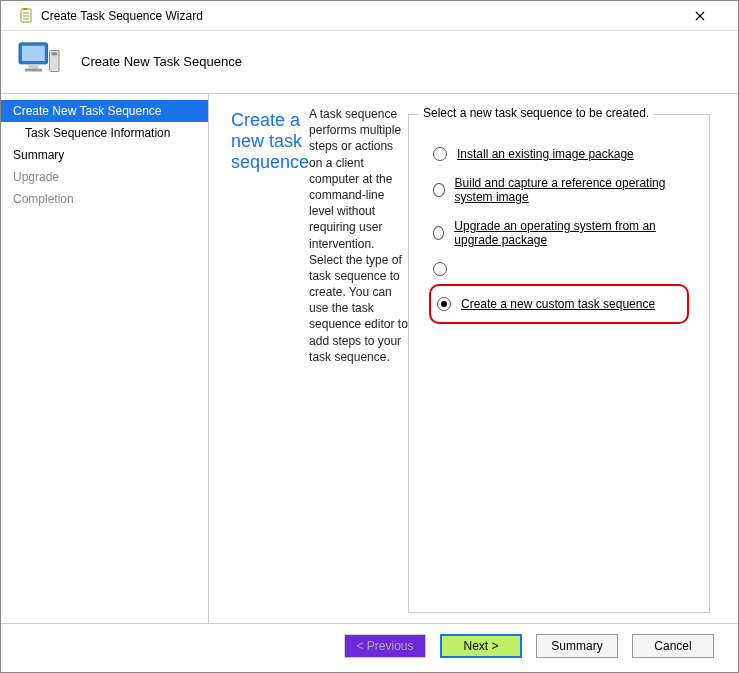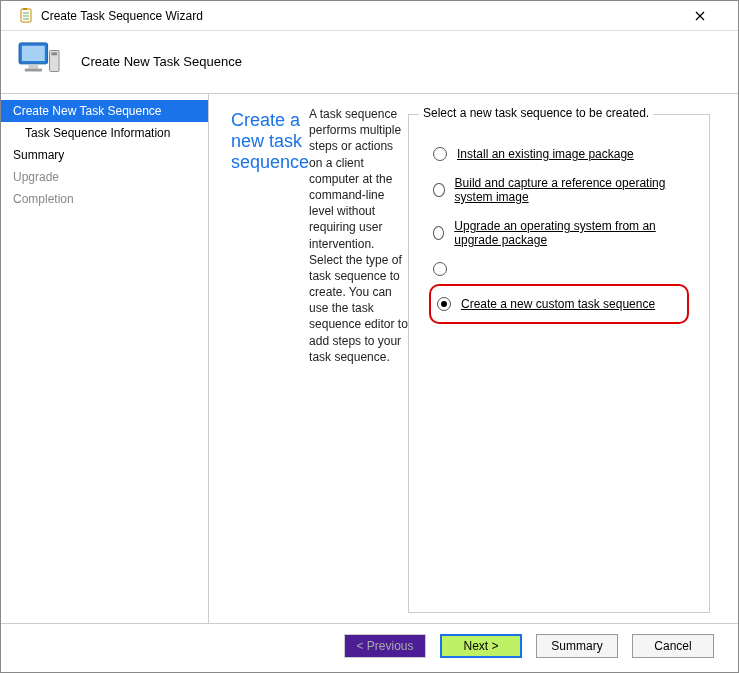--- a/index.html
+++ b/index.html
@@ -124,21 +124,21 @@
   .btn {
     min-width: 82px; height: 24px;
     border: 1px solid #999;
     background: #f5f5f5;
     font-size: 12px;
     cursor: pointer;
   }
   .btn:disabled {
     color: #aaa;
     border-color: #ccc;
-    background: #4c1d95;
+    background: #6d28d9;
     cursor: default;
   }
   .btn.primary {
     border: 2px solid #1a73e8;
     background: #bef264;
   }
 </style>
 </head>
 <body>
 

